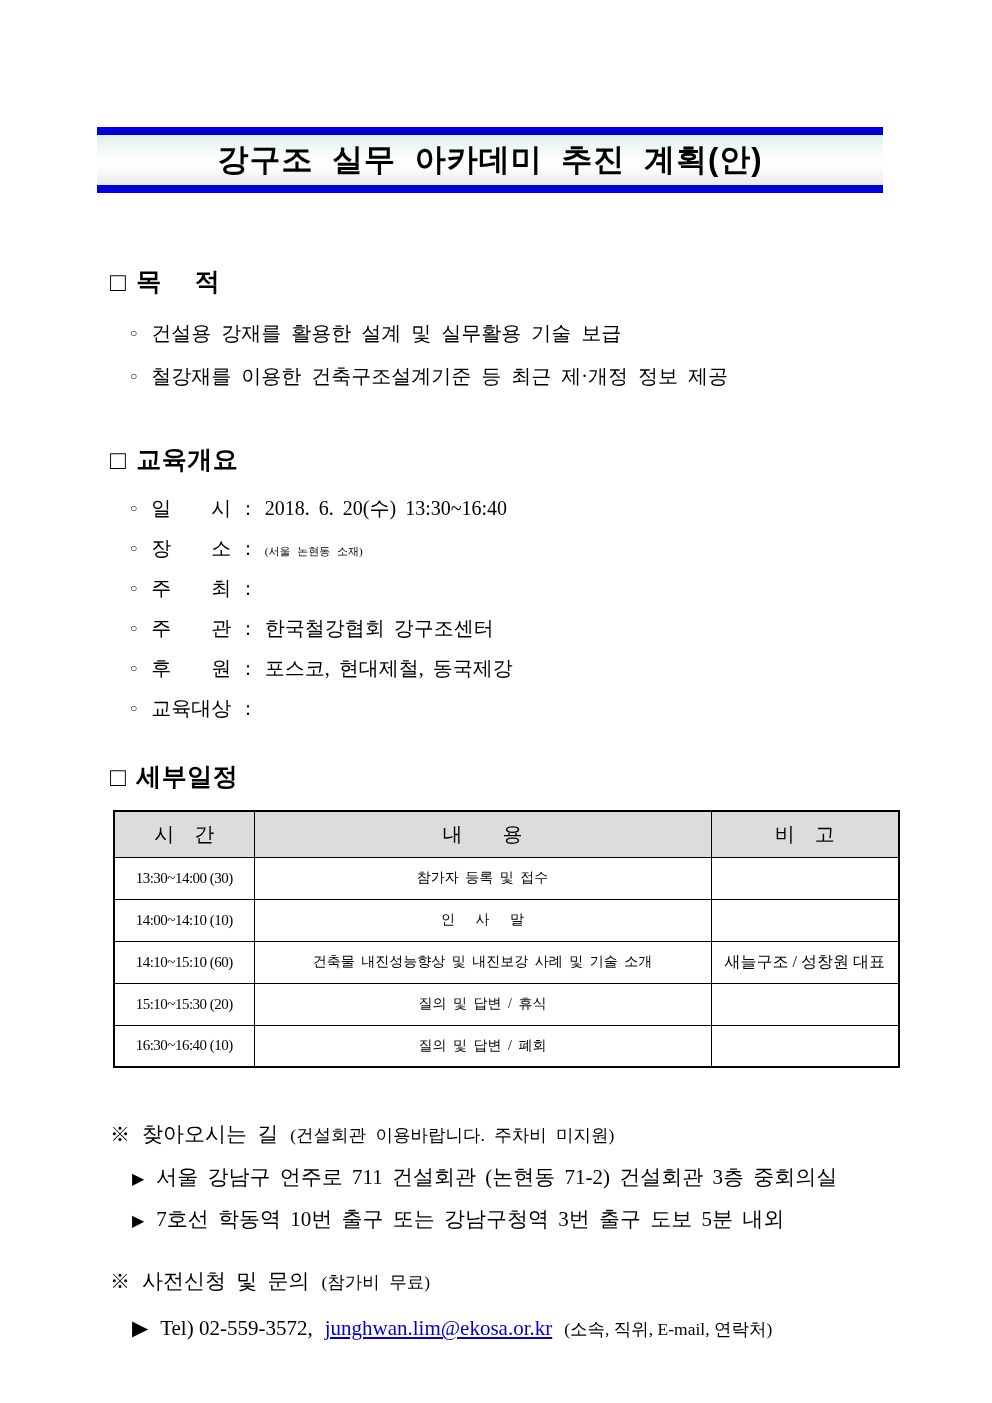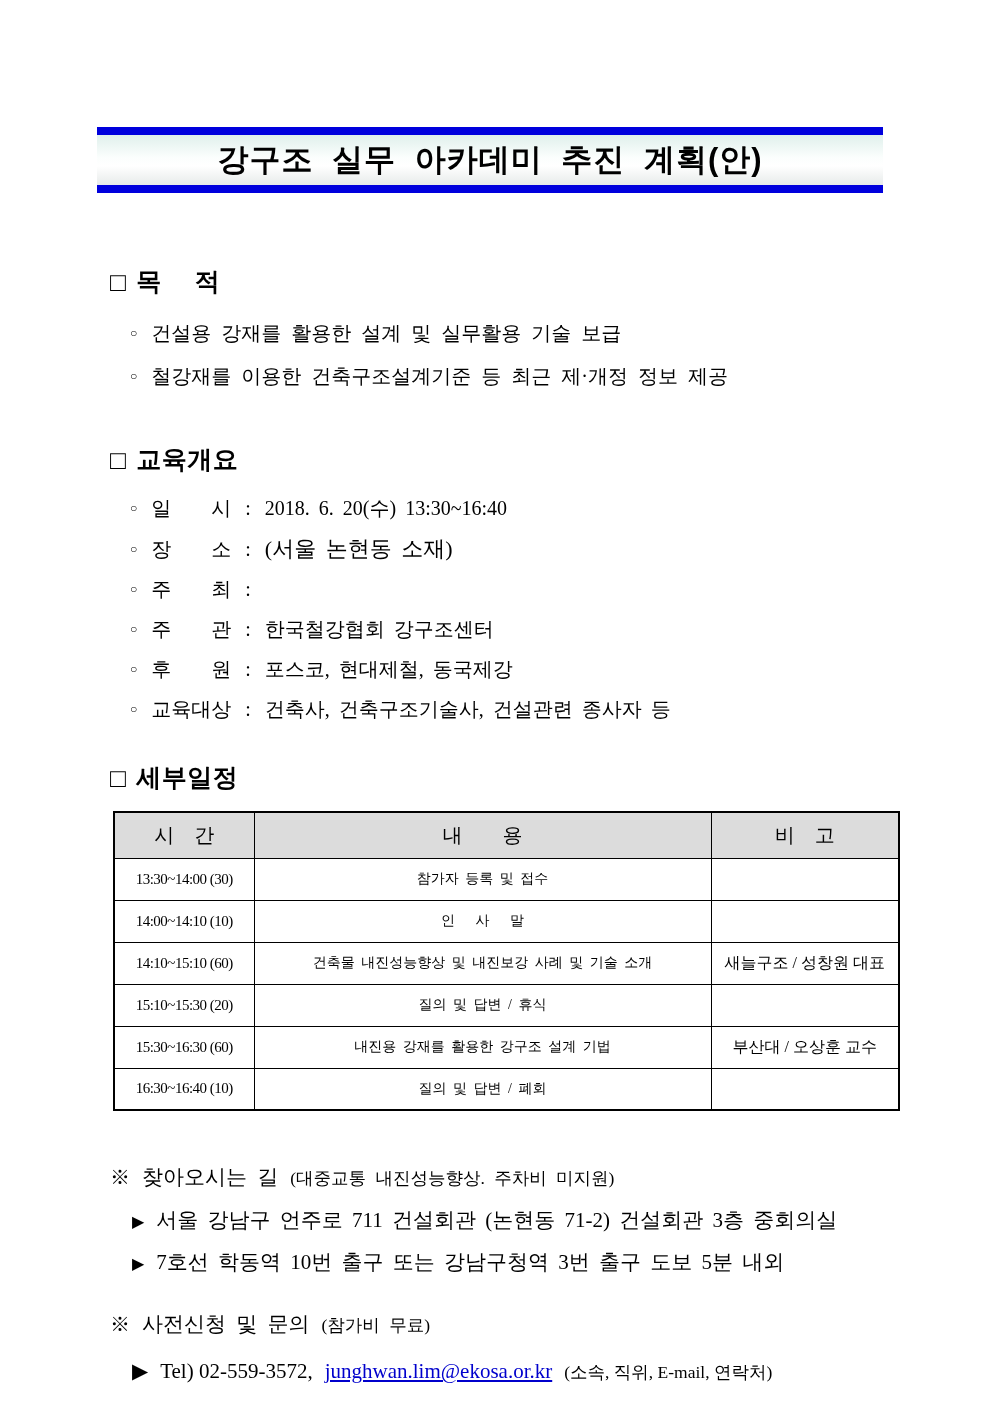--- a/index.html
+++ b/index.html
@@ -41,21 +41,21 @@
     font-size:20px;line-height:40px;word-spacing:5px;
   }
   .circle{font-size:12px;position:relative;top:-3px;flex:0 0 auto;}
   .overview .section-heading{margin-top:44px;}
   .ov-list{margin-top:14px;margin-left:20px;list-style:none;}
   .ov-item{
     display:flex;align-items:baseline;gap:14px;
     font-size:20px;line-height:37px;word-spacing:4px;
   }
   .ov-label{white-space:pre;}
-  .ov-note{font-size:22px;}
+  .ov-note{font-size:11px;}
   
   .schedule .section-heading{margin-top:30px;}
   table.schedule-table{
     margin-top:17px;margin-left:3px;width:785px;
     border-collapse:collapse;border:2px solid var(--border-black,#000);
     table-layout:fixed;
   }
   .schedule-table th,.schedule-table td{
     border:1px solid var(--border-black,#000);
     text-align:center;vertical-align:middle;padding:8px 4px;
@@ -155,21 +155,20 @@
         <li class="ov-item">
           <span class="circle">○</span>
           <span class="ov-label">후　　원</span>
           <span>:</span>
           <span>포스코, 현대제철, 동국제강</span>
         </li>
         <li class="ov-item">
           <span class="circle">○</span>
           <span class="ov-label">교육대상</span>
           <span>:</span>
-          <span>건축사, 건축구조기술사, 건설관련 종사자 등</span>
         </li>
       </ul>
     </div>
 
     <div class="section schedule">
       <div class="section-heading">
         <span class="sq">□</span>
         <span>세부일정</span>
       </div>
       <table class="schedule-table">
@@ -200,38 +199,33 @@
             <td class="cell-time">14:10~15:10 (60)</td>
             <td class="cell-content">건축물 내진성능향상 및 내진보강 사례 및 기술 소개</td>
             <td class="cell-remark">새늘구조 / 성창원 대표</td>
           </tr>
           <tr>
             <td class="cell-time">15:10~15:30 (20)</td>
             <td class="cell-content">질의 및 답변 / 휴식</td>
             <td class="cell-remark"></td>
           </tr>
           <tr>
-            <td class="cell-time">15:30~16:30 (60)</td>
-            <td class="cell-content">내진용 강재를 활용한 강구조 설계 기법</td>
-            <td class="cell-remark">부산대 / 오상훈 교수</td>
-          </tr>
-          <tr>
             <td class="cell-time">16:30~16:40 (10)</td>
             <td class="cell-content">질의 및 답변 / 폐회</td>
             <td class="cell-remark"></td>
           </tr>
         </tbody>
       </table>
     </div>
 
     <div class="note-block">
       <div class="note-heading">
         <span class="ref">※</span>
         <span>찾아오시는 길</span>
-        <span class="paren">(대중교통 내진성능향상. 주차비 미지원)</span>
+        <span class="paren">(건설회관 이용바랍니다. 주차비 미지원)</span>
       </div>
       <ul class="note-items">
         <li class="note-item">
           <span class="tri">▶</span>
           <span>서울 강남구 언주로 711 건설회관 (논현동 71-2) 건설회관 3층 중회의실</span>
         </li>
         <li class="note-item">
           <span class="tri">▶</span>
           <span>7호선 학동역 10번 출구 또는 강남구청역 3번 출구 도보 5분 내외</span>
         </li>

